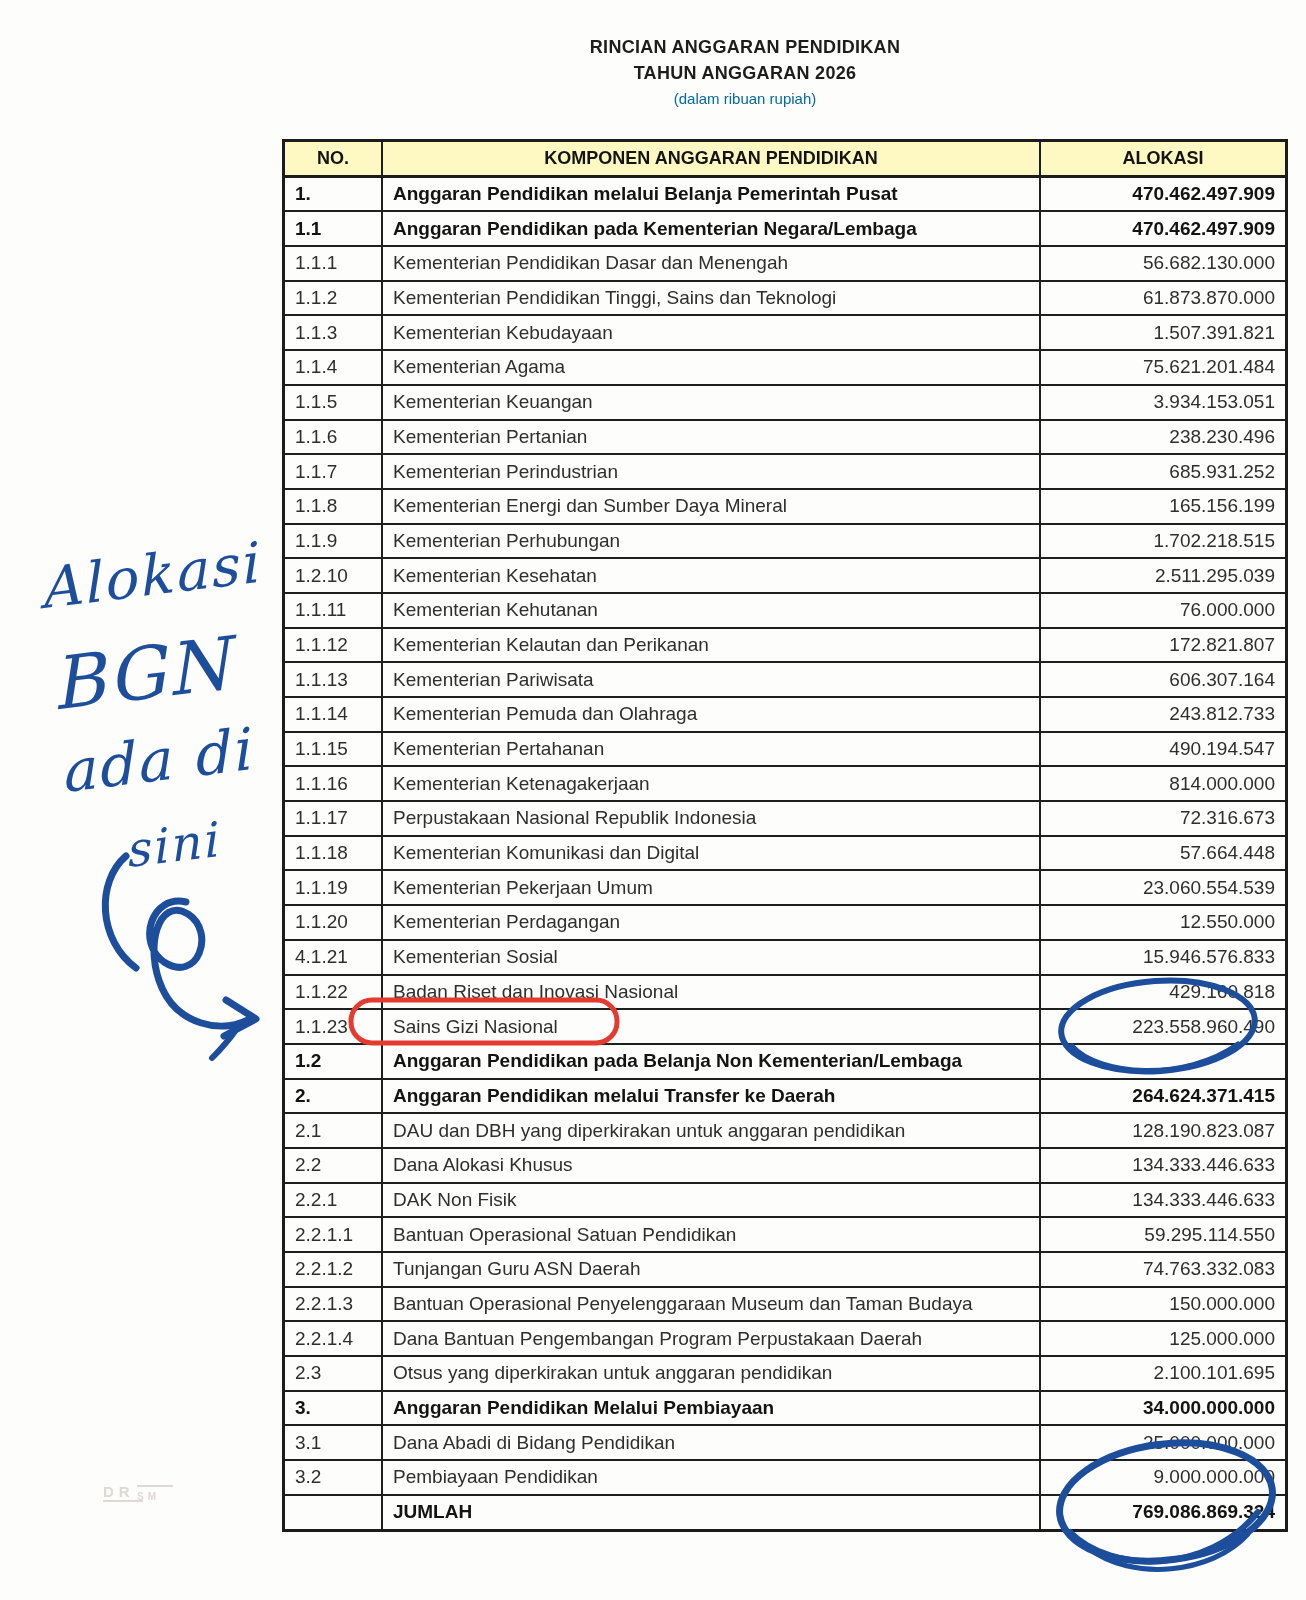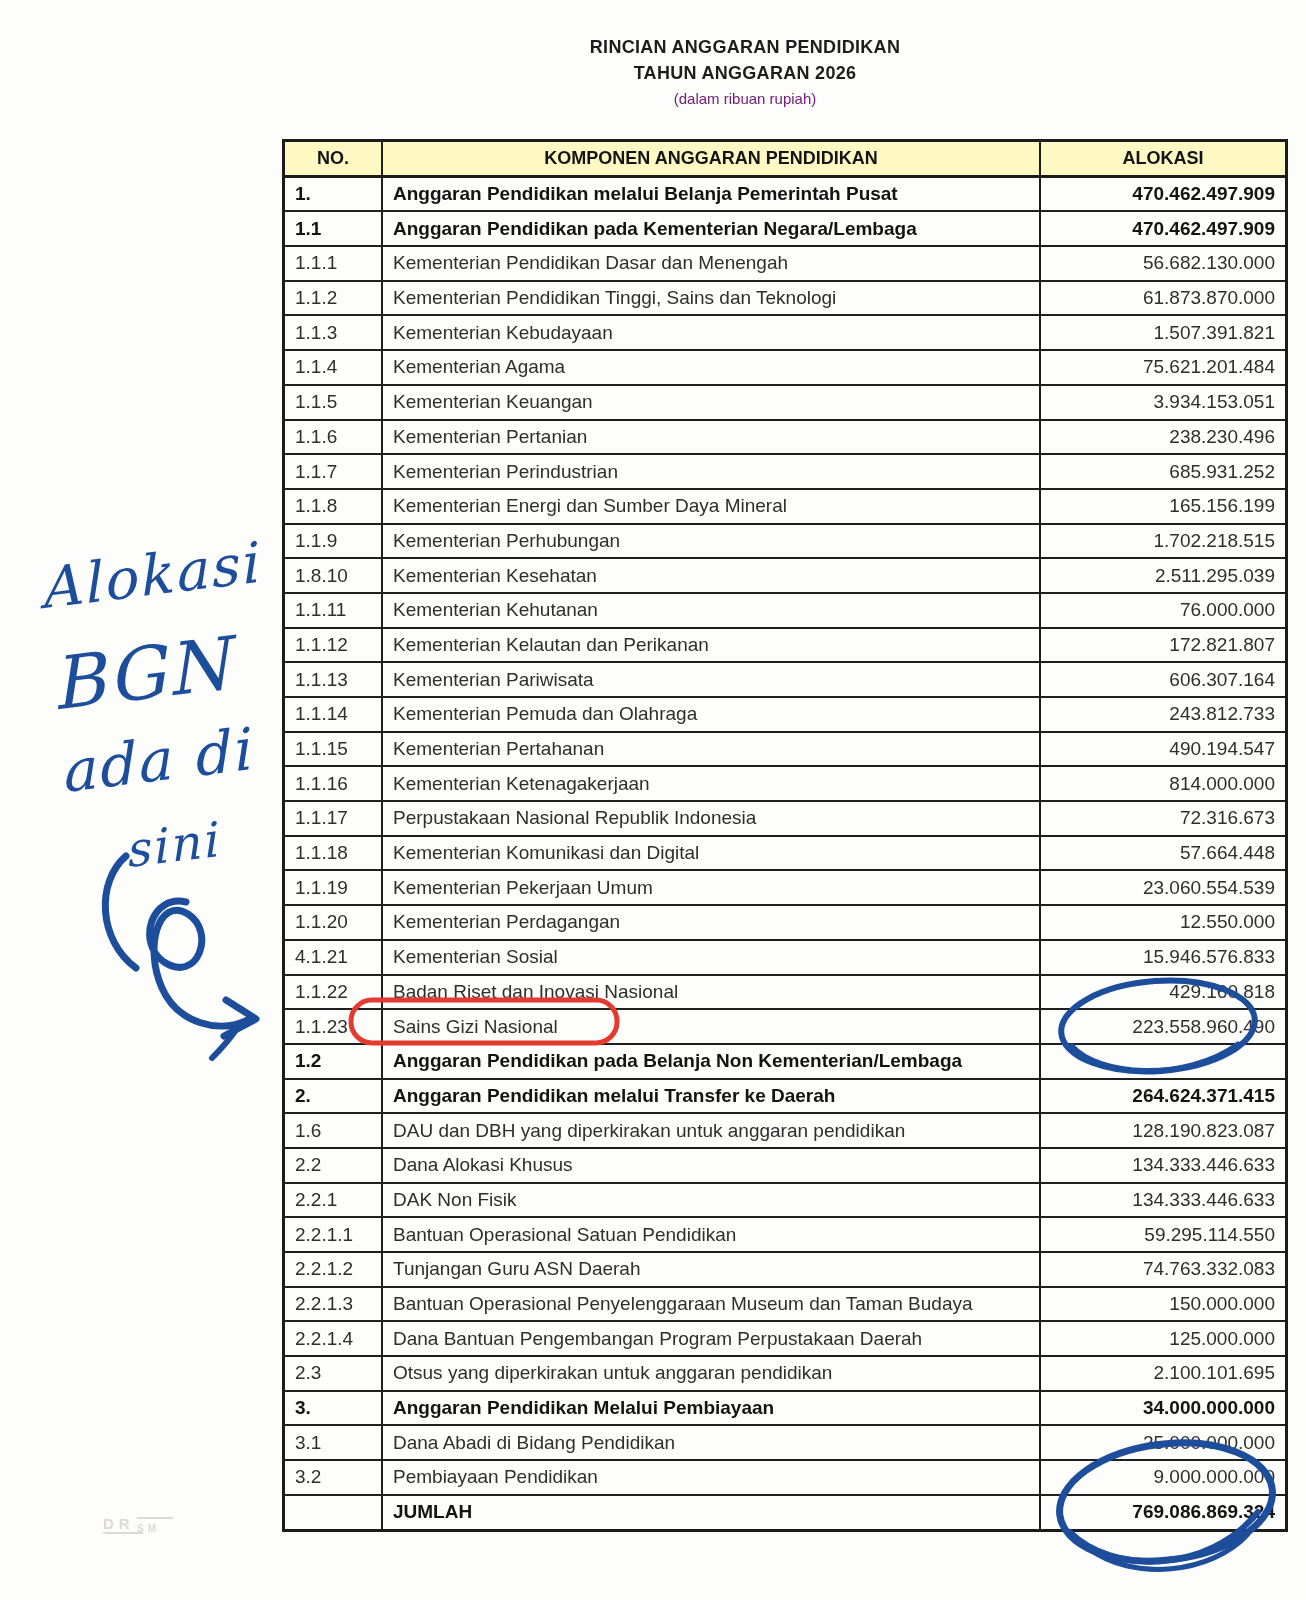--- a/index.html
+++ b/index.html
@@ -3,21 +3,21 @@
 <meta charset="utf-8">
 <style>
   html,body{margin:0;padding:0;background:#ffffff;}
   .page{
     position:relative;width:1306px;height:1600px;background:#fdfdfc;
     font-family:"Liberation Sans", sans-serif;color:#222;overflow:hidden;
   }
   
   .title-block{position:absolute;left:267px;top:34px;width:956px;text-align:center;line-height:26px;}
   .title-line1,.title-line2{font-size:18px;font-weight:bold;color:#1d1d1d;letter-spacing:.3px;}
-  .title-line3{font-size:15px;color:#701a75;}
+  .title-line3{font-size:15px;color:#0369a1;}
   
   table.budget{
     position:absolute;left:282px;top:139px;width:956px;
     border-collapse:collapse;table-layout:fixed;
     border:3px solid #1c1c1c;
   }
   table.budget th,table.budget td{
     border:2px solid #1f1f1f;height:32.7px;padding:0 10px;
     font-size:19px;color:#2e2e2e;vertical-align:middle;
     white-space:nowrap;overflow:hidden;
@@ -38,21 +38,21 @@
     transform:rotate(-7deg) skewX(-5deg);transform-origin:left center;
     letter-spacing:2px;white-space:nowrap;
   }
   .hw-1{left:44px;top:556px;font-size:56px;}
   .hw-2{left:58px;top:642px;font-size:72px;}
   .hw-3{left:64px;top:738px;font-size:58px;}
   .hw-4{left:128px;top:822px;font-size:48px;}
   
   svg.overlay{position:absolute;left:0;top:0;width:1306px;height:1600px;pointer-events:none;}
   
-  .wm{position:absolute;left:103px;top:1516px;color:#ddd9d4;font-weight:bold;line-height:15px;}
+  .wm{position:absolute;left:103px;top:1484px;color:#ddd9d4;font-weight:bold;line-height:15px;}
   .wm .wm-top{display:block;font-size:15px;letter-spacing:5px;border-bottom:2px solid #ddd9d4;padding-bottom:1px;width:40px;}
   .wm .wm-bottom{display:block;font-size:10px;letter-spacing:4px;margin-left:34px;border-top:2px solid #ddd9d4;margin-top:-17px;padding-top:2px;width:36px;}
 </style>
 </head>
 <body>
 
 <div class="page">
 
   <div class="title-block">
     <div class="title-line1">RINCIAN ANGGARAN PENDIDIKAN</div>
@@ -129,21 +129,21 @@
       <td class="c-val">165.156.199</td>
     </tr>
 
     <tr>
       <td class="c-no">1.1.9</td>
       <td class="c-komp">Kementerian Perhubungan</td>
       <td class="c-val">1.702.218.515</td>
     </tr>
 
     <tr>
-      <td class="c-no">1.8.10</td>
+      <td class="c-no">1.2.10</td>
       <td class="c-komp">Kementerian Kesehatan</td>
       <td class="c-val">2.511.295.039</td>
     </tr>
 
     <tr>
       <td class="c-no">1.1.11</td>
       <td class="c-komp">Kementerian Kehutanan</td>
       <td class="c-val">76.000.000</td>
     </tr>
 
@@ -225,21 +225,21 @@
       <td class="c-val"></td>
     </tr>
 
     <tr class="bold">
       <td class="c-no">2.</td>
       <td class="c-komp">Anggaran Pendidikan melalui Transfer ke Daerah</td>
       <td class="c-val">264.624.371.415</td>
     </tr>
 
     <tr>
-      <td class="c-no">1.6</td>
+      <td class="c-no">2.1</td>
       <td class="c-komp">DAU dan DBH yang diperkirakan untuk anggaran pendidikan</td>
       <td class="c-val">128.190.823.087</td>
     </tr>
 
     <tr>
       <td class="c-no">2.2</td>
       <td class="c-komp">Dana Alokasi Khusus</td>
       <td class="c-val">134.333.446.633</td>
     </tr>
 

